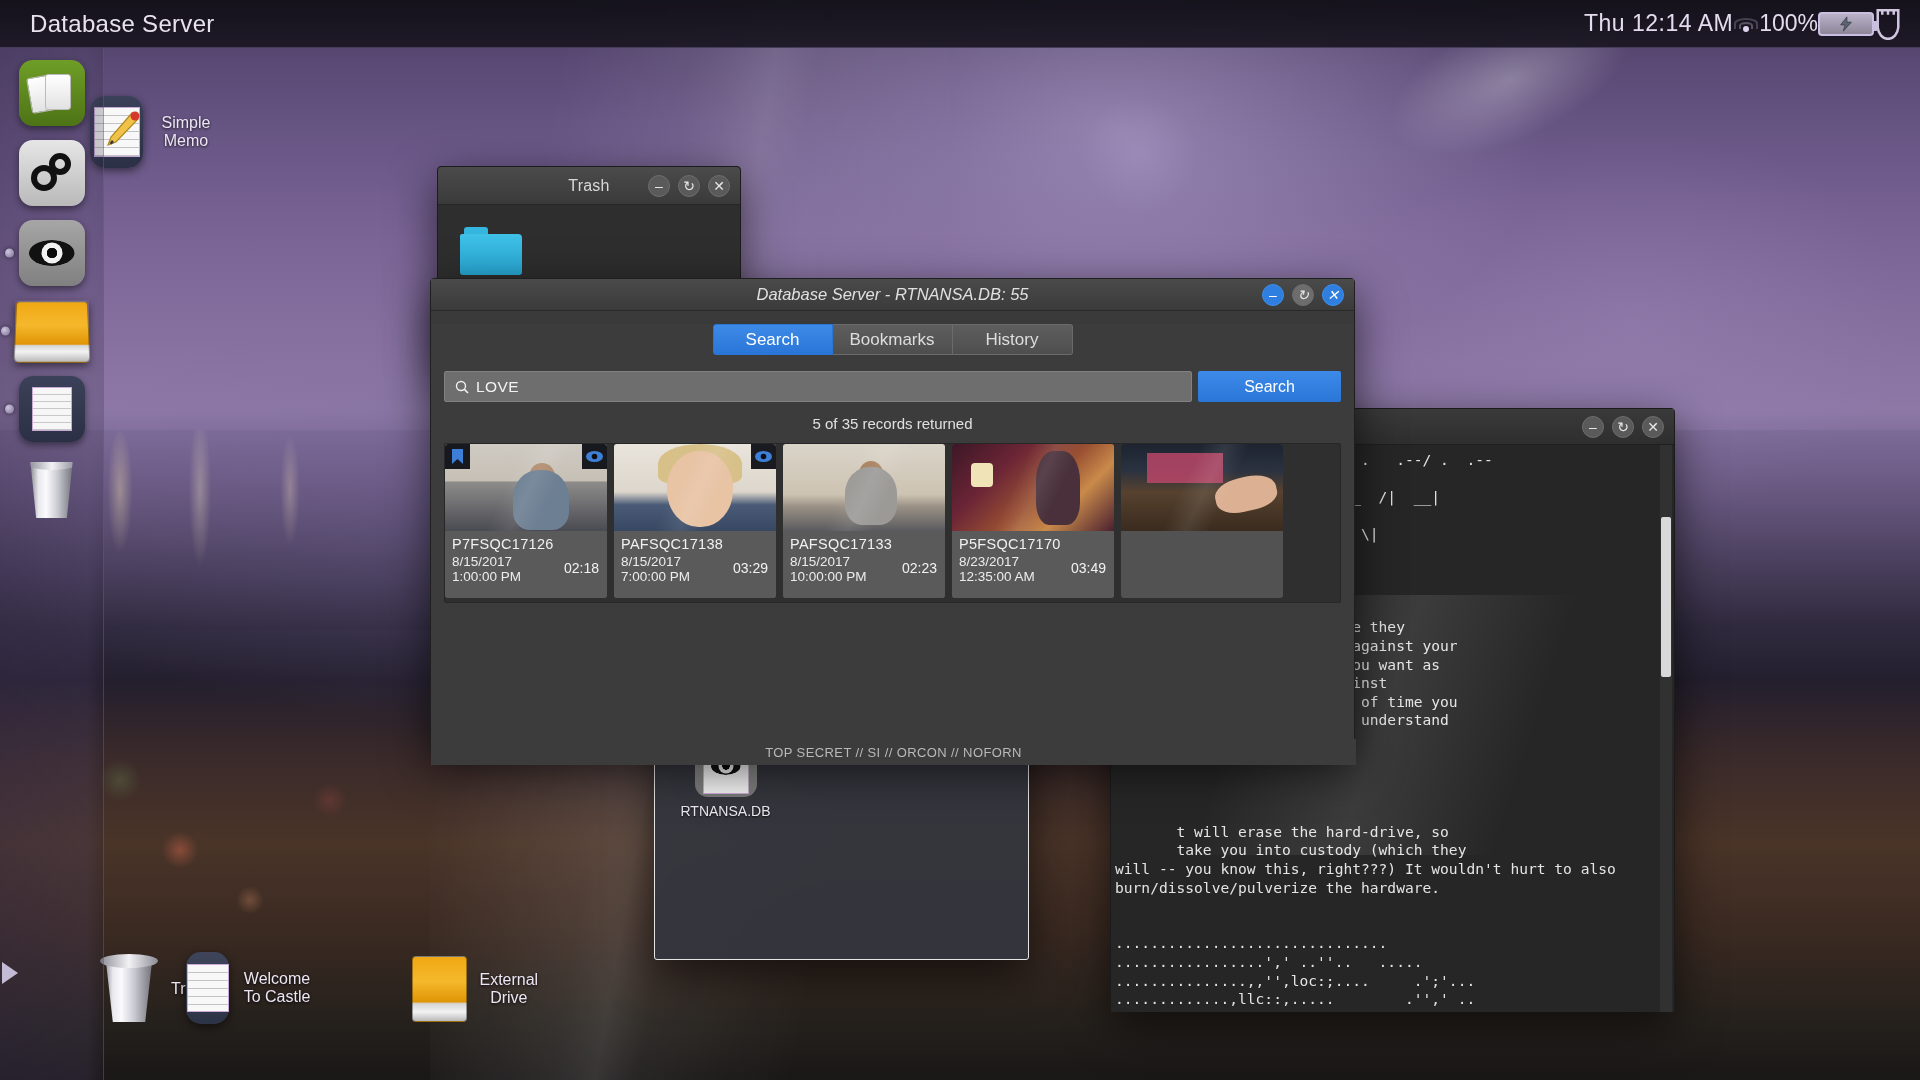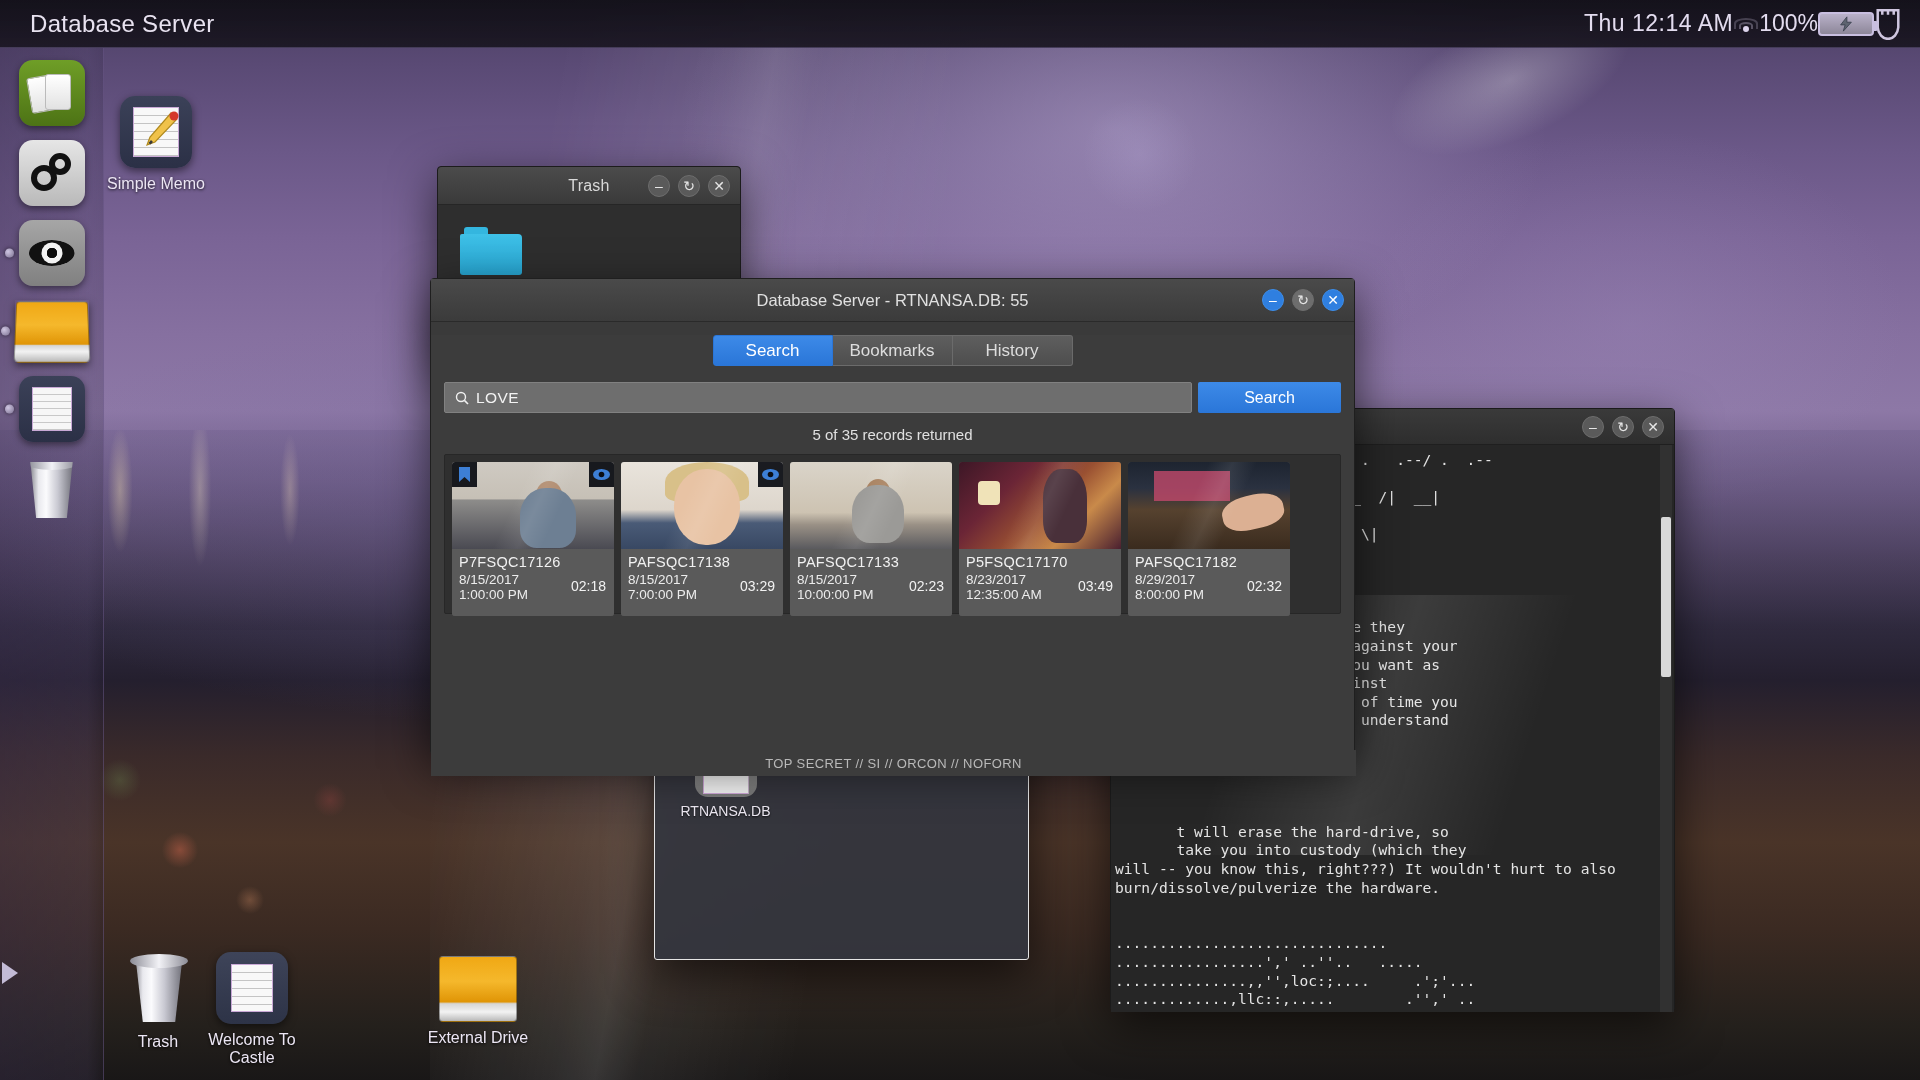--- a/index.html
+++ b/index.html
@@ -167,21 +167,21 @@
   }
   .dock-arrow {
     position: absolute; left: 2px; bottom: 96px;
     width: 0; height: 0; border-left: 16px solid #c3bbd6;
     border-top: 11px solid transparent; border-bottom: 11px solid transparent;
   }
 
   
   .desk-icon {
     position: absolute; width: 132px; text-align: center;
-    display: flex; flex-direction: column; align-items: center; gap: 7px;
+    display: flex; flex-direction: row; align-items: center; gap: 7px;
   }
   .desk-icon .lbl {
     font-size: 16px; color: #ece6f4; text-shadow: 0 1px 3px rgba(0,0,0,.85);
     line-height: 1.15;
   }
   .di-tile {
     width: 72px; height: 72px; border-radius: 15px;
     display: flex; align-items: center; justify-content: center;
     box-shadow: 0 3px 8px rgba(0,0,0,.5);
   }
@@ -267,23 +267,24 @@
     background: linear-gradient(108deg, transparent 25%, rgba(255,255,255,0.10) 48%, transparent 72%);
     pointer-events: none;
   }
 
   
   #win-db {
     left: 430px; top: 278px; width: 925px; height: 477px;
     background: #3a3a3a; border: 1px solid #1f1f1f; z-index: 200;
   }
   #win-db .dbtb {
-    height: 43px; background: linear-gradient(to bottom,#4a4a4a,#3b3b3b);
+    height: 32px; background: linear-gradient(to bottom,#4a4a4a,#3b3b3b);
     display: flex; align-items: center; justify-content: center; position: relative;
     border-bottom: 1px solid #2a2a2a;
+    font-style: italic;
   }
   #win-db .dbtb .wt { font-size: 16.5px; color: #e0e0e0; }
   #db-body { height: 441px; background: #3c3c3c; position: relative; }
 
   #retina-banner {
     margin: 10px 13px 0 13px; height: 53px; position: relative; overflow: hidden;
     border-radius: 2px;
     background:
       radial-gradient(ellipse 200px 60px at 50% 50%, #bdd8e8, #7fb4d4 55%, #2f6f9e 80%),
       linear-gradient(to right,#0c2a4a 0%, #12487a 20%, #5ca6cf 34%, #a9cfe2 50%, #5ca6cf 66%, #12487a 80%, #0c2a4a 100%);
@@ -336,21 +337,21 @@
     color: #fff; font-size: 16px; display: flex; align-items: center; justify-content: center;
     border-radius: 2px;
   }
   #db-count {
     text-align: center; margin-top: 13px; font-size: 15px; color: #e0e0e0;
   }
 
   #db-results {
     margin: 11px 13px 0 13px; height: 160px;
     background: #2f2f2f; border: 1px solid #272727; border-radius: 2px;
-    display: flex; gap: 7px; padding: 7px;
+    display: flex; gap: 7px; 
   }
   .rescard {
     width: 162px; height: 154px; background: #525252; border-radius: 3px;
     overflow: hidden; position: relative; display: flex; flex-direction: column;
   }
   .rescard .thumb { height: 87px; position: relative; overflow: hidden; }
   .rescard .meta { flex: 1; padding: 5px 7px 0 7px; position: relative; background: #5a5a5a; }
   .rescard .rid { font-size: 14.5px; color: #f1f1f1; letter-spacing: .3px; }
   .rescard .rdate { font-size: 13.5px; color: #ececec; margin-top: 2px; }
   .rescard .rtime { font-size: 13.5px; color: #ececec; }
@@ -716,25 +717,19 @@
           <div class="rtime">12:35:00 AM</div>
           <div class="rdur">03:49</div>
         </div>
       </div>
 
       <div class="rescard">
         <div class="thumb">
           <div class="ph ph5"></div>
             <div class="thumb-sheen"></div>
         </div>
-        <div class="meta">
-          <div class="rid">PAFSQC17182</div>
-          <div class="rdate">8/29/2017</div>
-          <div class="rtime">8:00:00 PM</div>
-          <div class="rdur">02:32</div>
-        </div>
       </div>
 
     </div>
 
     <div id="db-class">TOP SECRET // SI // ORCON // NOFORN</div>
   </div>
 </div>
 
 </body></html>

